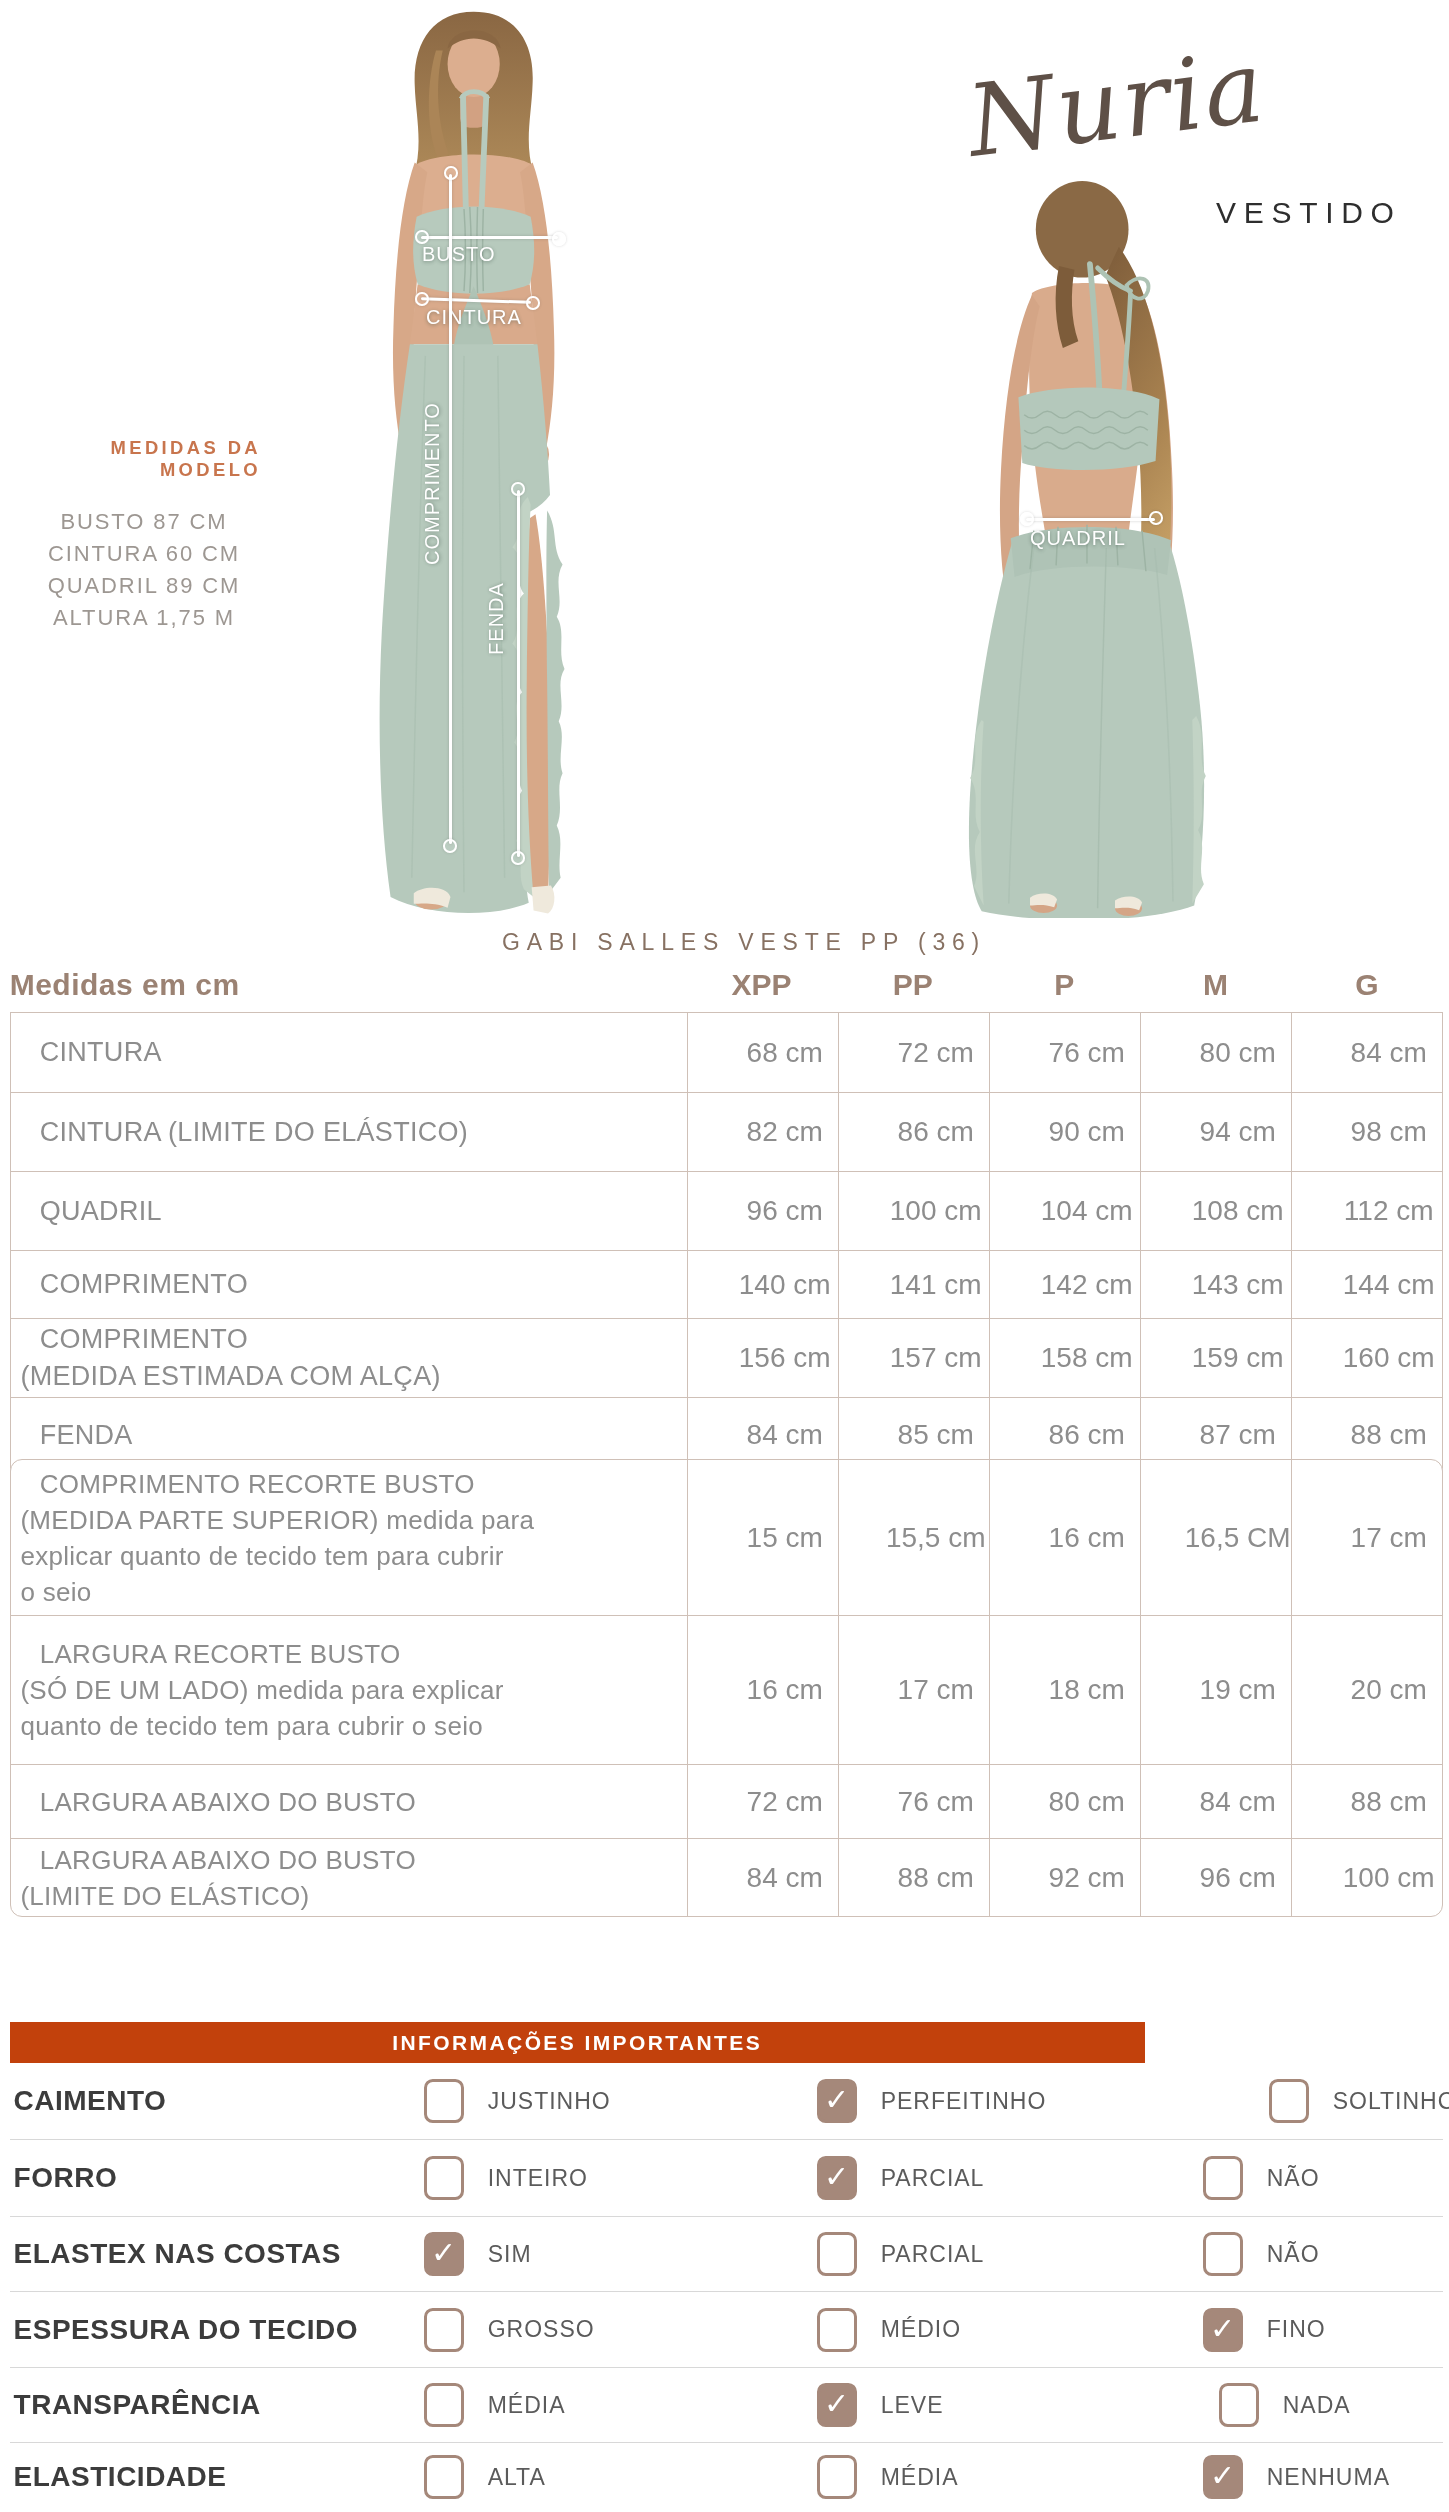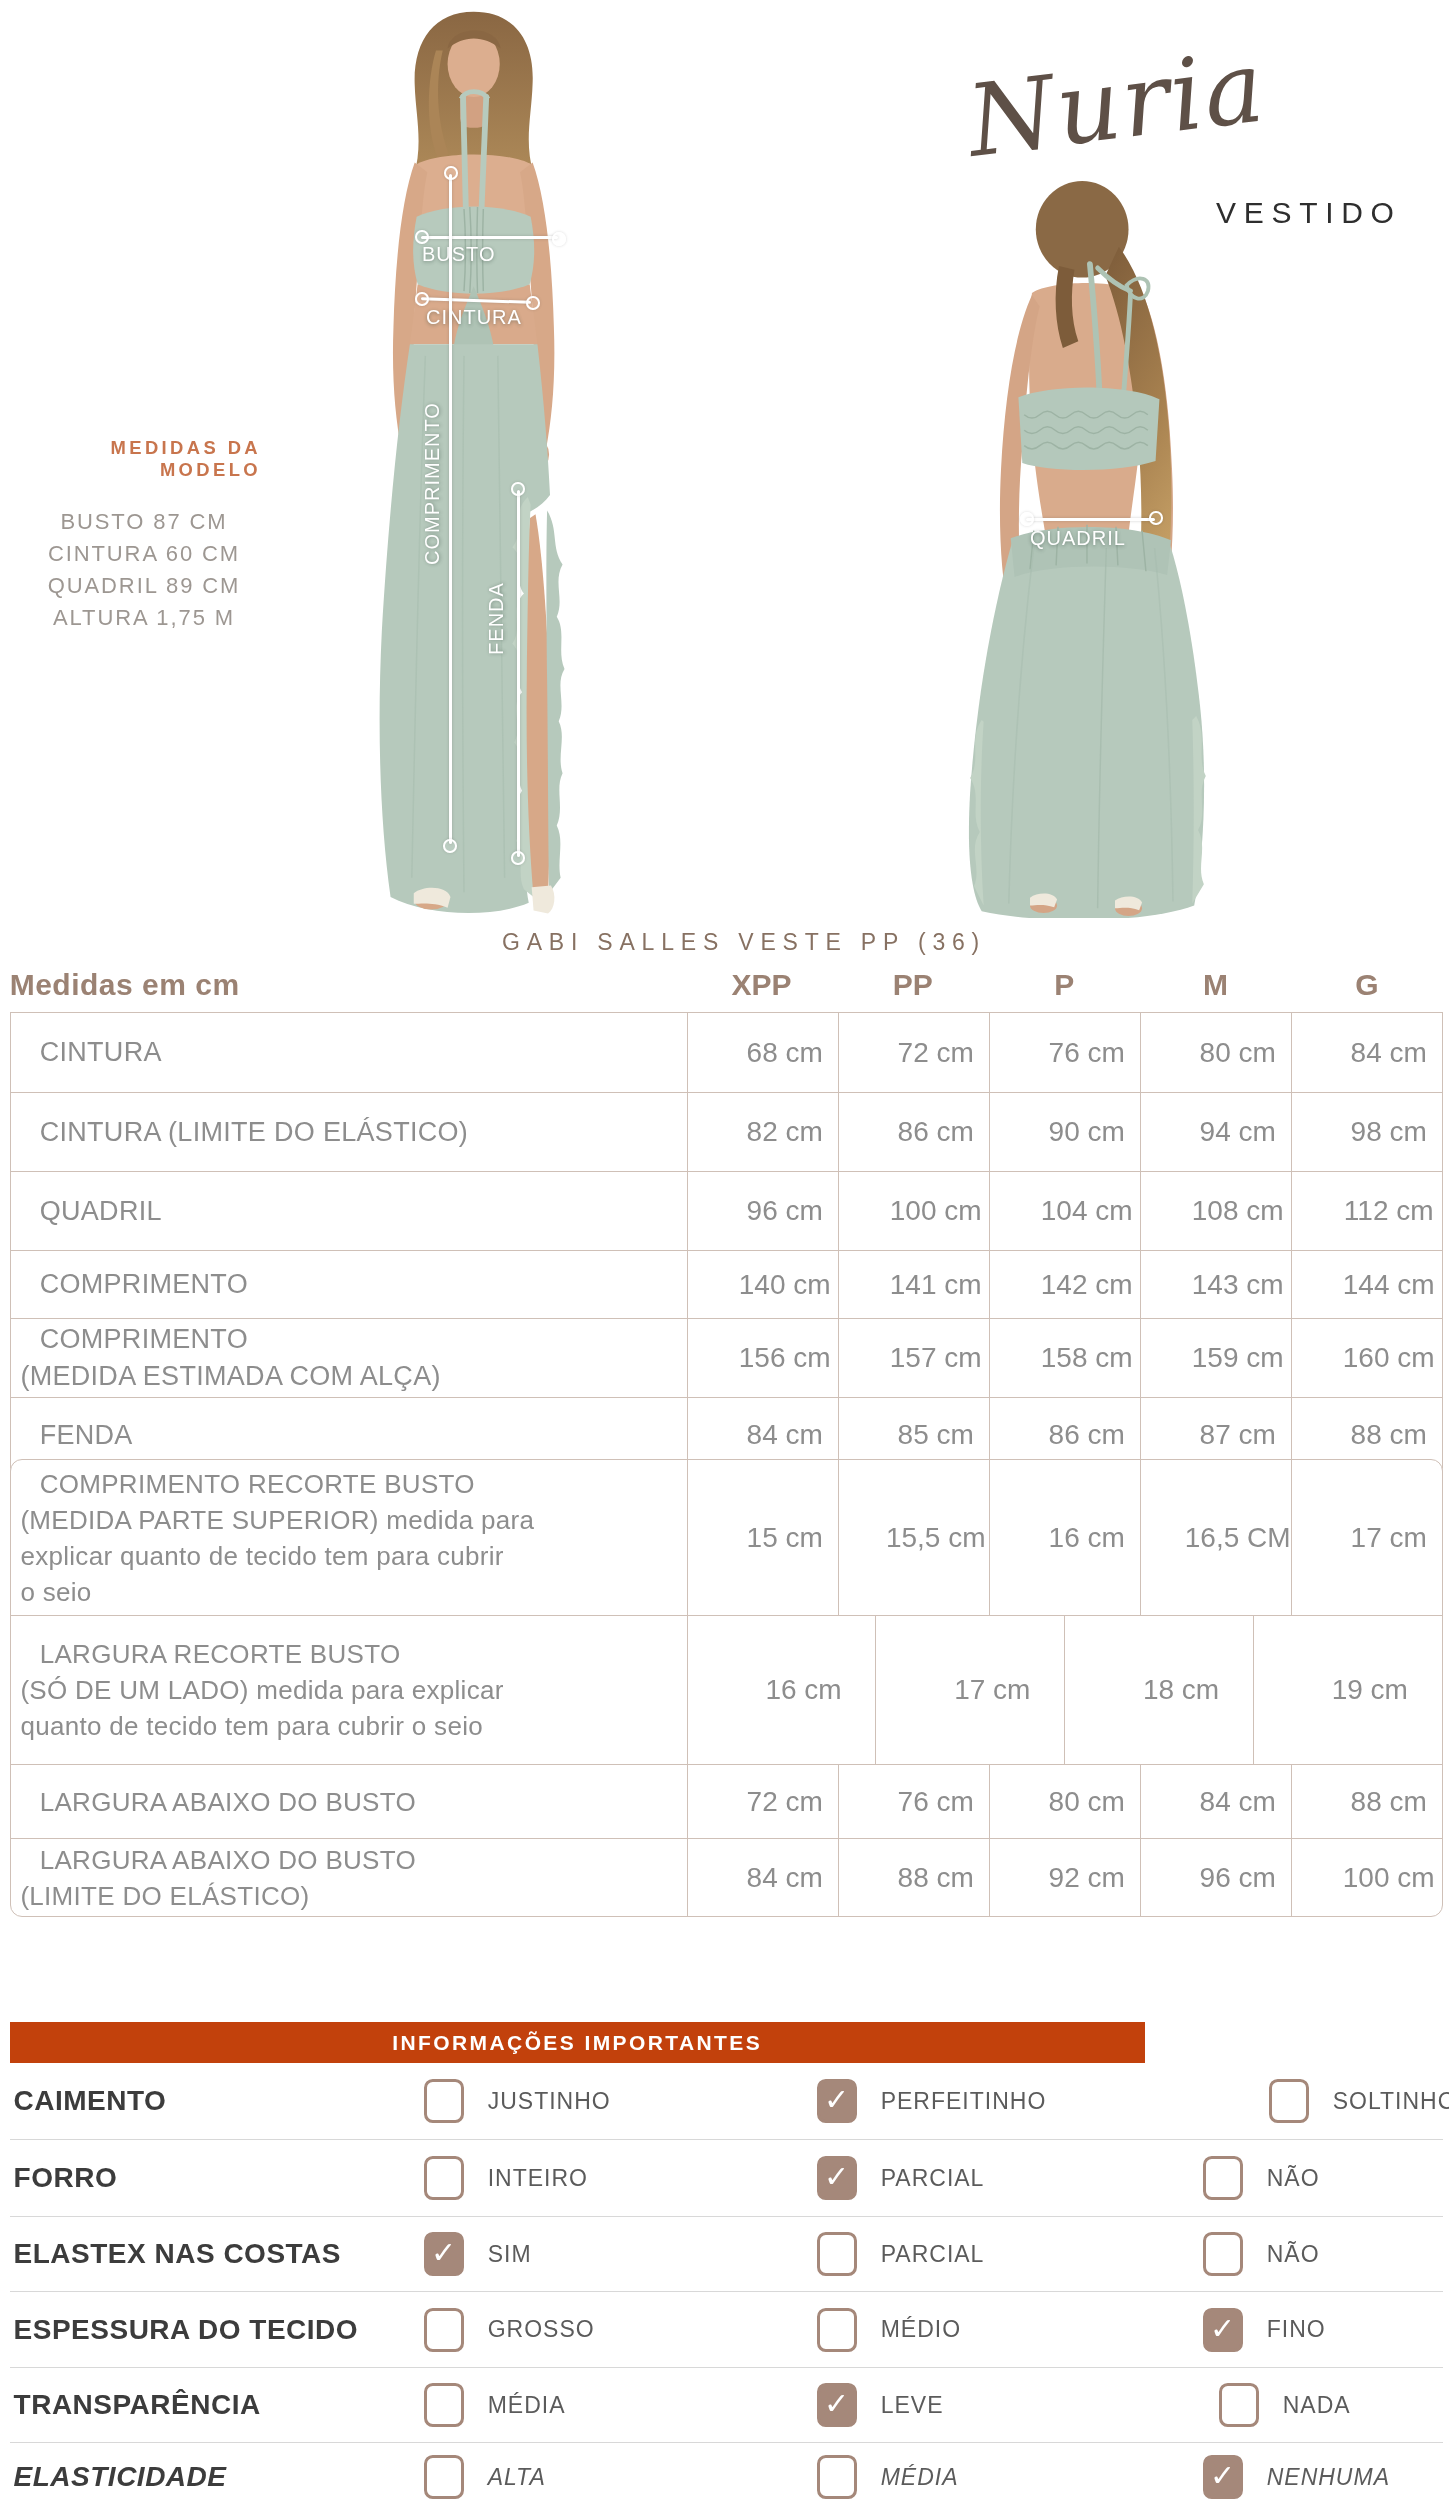--- a/index.html
+++ b/index.html
@@ -276,20 +276,21 @@
       <div class="trow" style="height: 149px;">
         <div class="tcell cell-label">
           <div class="line">LARGURA RECORTE BUSTO</div>
           <div class="line">(SÓ DE UM LADO) medida para explicar</div>
           <div class="line">quanto de tecido tem para cubrir o seio</div>
         </div>
         <div class="tcell cell-val">16 cm</div>
         <div class="tcell cell-val">17 cm</div>
         <div class="tcell cell-val">18 cm</div>
         <div class="tcell cell-val">19 cm</div>
+        <div class="tcell cell-val">20 cm</div>
       </div>
       <div class="trow" style="height: 74px;">
         <div class="tcell cell-label">
           <div class="line">LARGURA ABAIXO DO BUSTO</div>
         </div>
         <div class="tcell cell-val">72 cm</div>
         <div class="tcell cell-val">76 cm</div>
         <div class="tcell cell-val">80 cm</div>
         <div class="tcell cell-val">84 cm</div>
         <div class="tcell cell-val">88 cm</div>
@@ -389,21 +390,21 @@
           <div class="chk-box checked">
             <span class="tick">✓</span>
           </div>
           <span class="opt-text">LEVE</span>
         </div>
         <div class="chk-opt" style="left: 1193px; margin-left: 16px;">
           <div class="chk-box"></div>
           <span class="opt-text">NADA</span>
         </div>
       </div>
-      <div class="chk-row" style="height: 68px; font-style: italic;">
+      <div class="chk-row" style="height: 68px;">
         <div class="chk-label">ELASTICIDADE</div>
         <div class="chk-opt" style="left: 414px;">
           <div class="chk-box"></div>
           <span class="opt-text">ALTA</span>
         </div>
         <div class="chk-opt" style="left: 807px;">
           <div class="chk-box"></div>
           <span class="opt-text">MÉDIA</span>
         </div>
         <div class="chk-opt" style="left: 1193px;">

